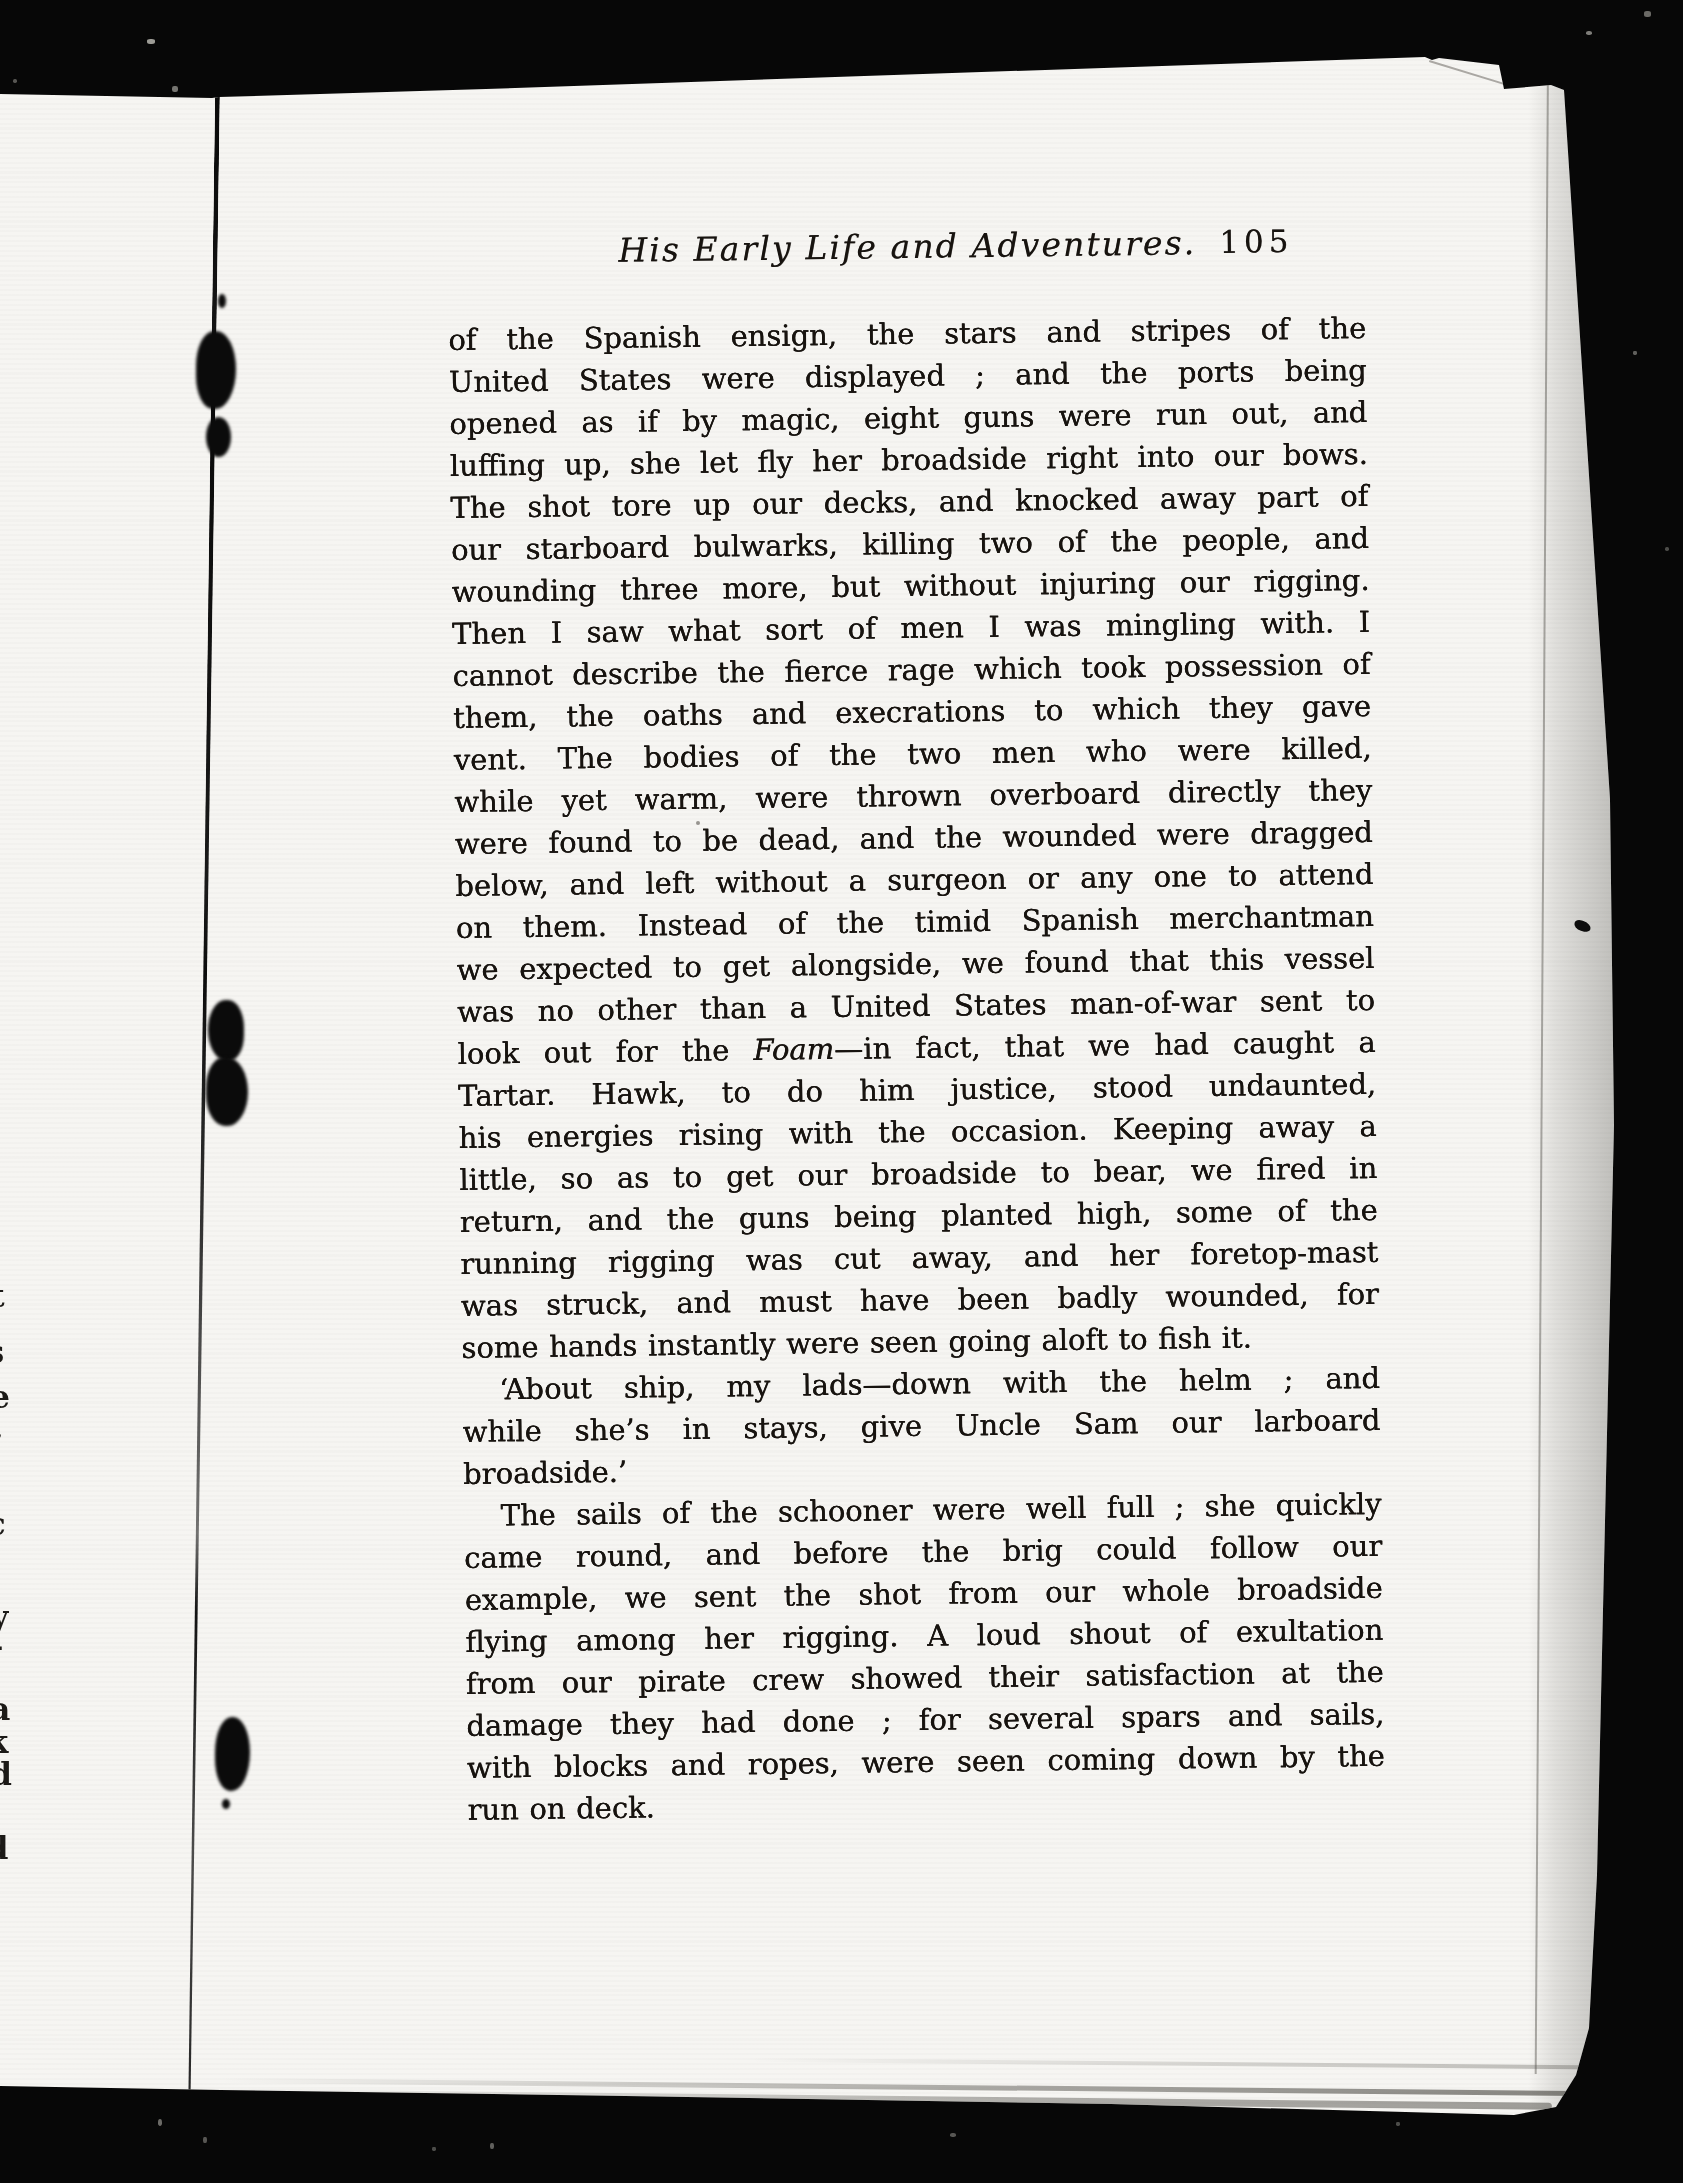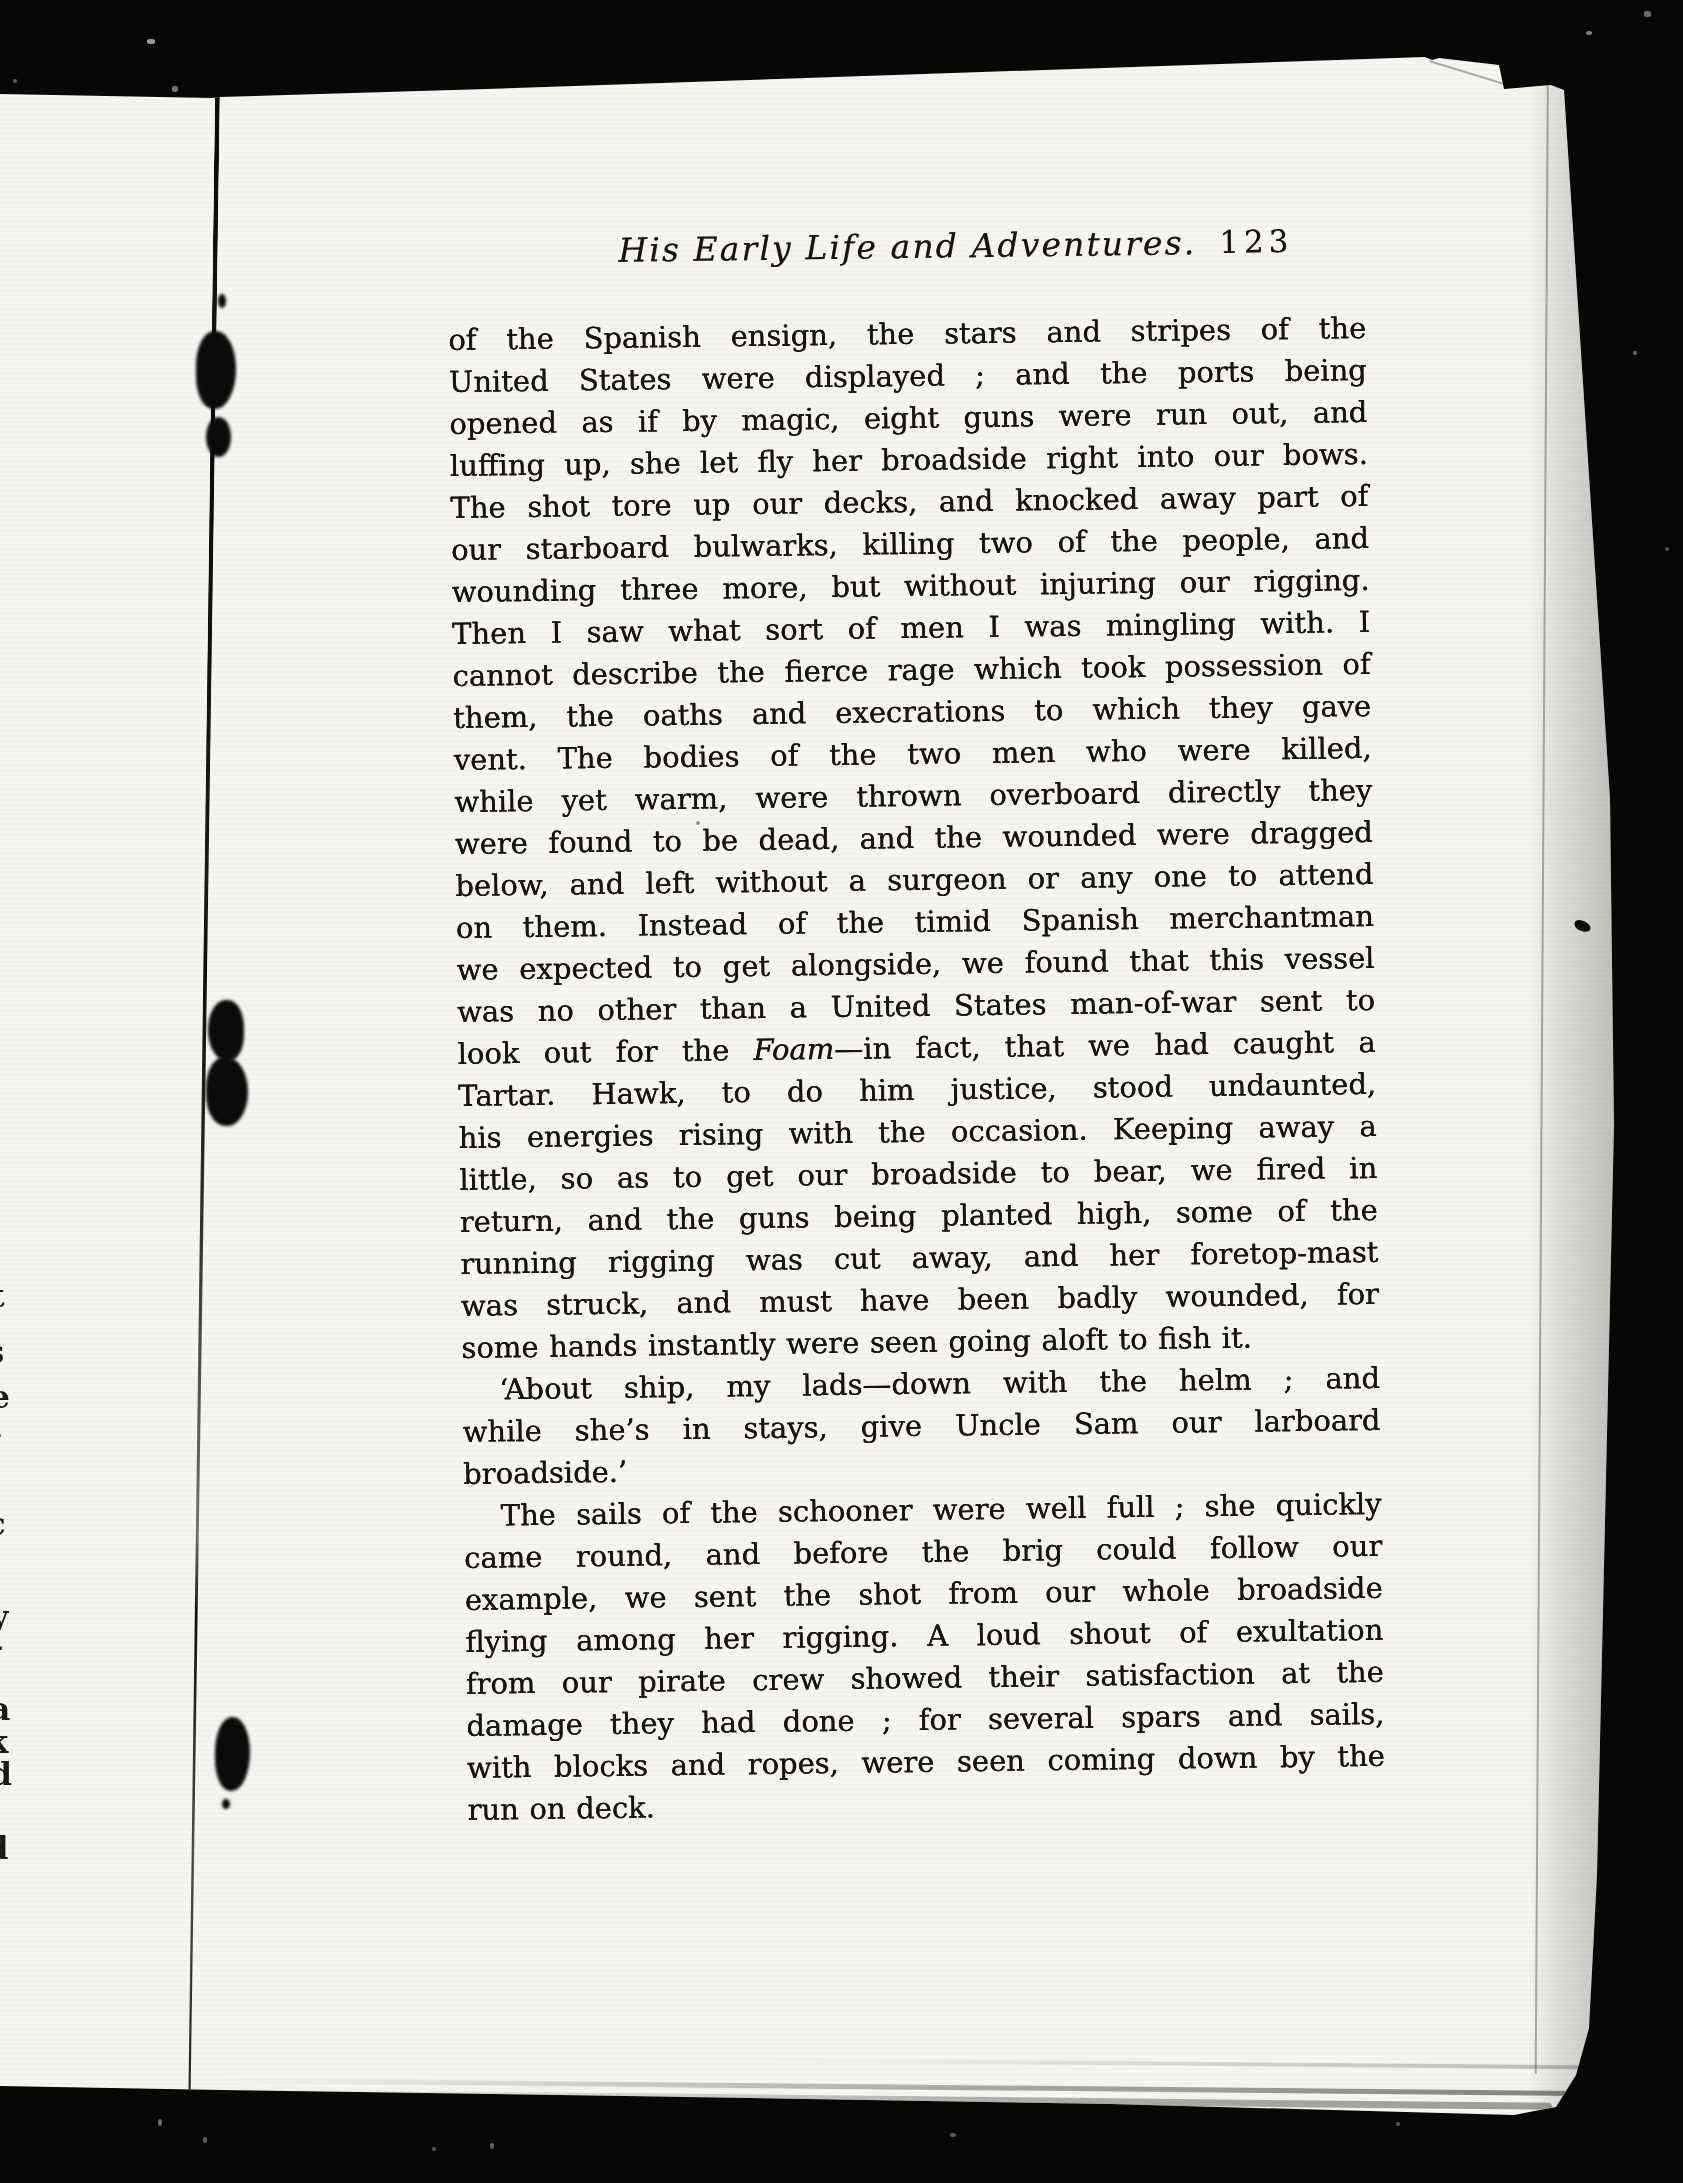--- a/index.html
+++ b/index.html
@@ -172,21 +172,21 @@
         <span class="edge-frag" style="top: 1759px;">d</span>
         <span class="edge-frag" style="top: 1833px;">d</span>
       </div>
 
     <div class="ink-speck-diamond"></div>
     <div class="ink-dot" style="left:696px; top:821px; width:4.2px; height:4.2px; opacity:.55;"></div>
     <div class="ink-dot" style="left:244px; top:2103px; width:5.6px; height:5.6px; opacity:.7;"></div>
 
     <div class="header">
       <span class="header-title">His Early Life and Adventures.</span>
-      <span class="page-number">123</span>
+      <span class="page-number">105</span>
     </div>
 
     <div class="text-block" id="text-block">
         <div class="para">
           <div class="line">of the Spanish ensign, the stars and stripes of the</div>
           <div class="line">United States were displayed ; and the ports being</div>
           <div class="line">opened as if by magic, eight guns were run out, and</div>
           <div class="line">luffing up, she let fly her broadside right into our bows.</div>
           <div class="line">The shot tore up our decks, and knocked away part of</div>
           <div class="line">our starboard bulwarks, killing two of the people, and</div>

